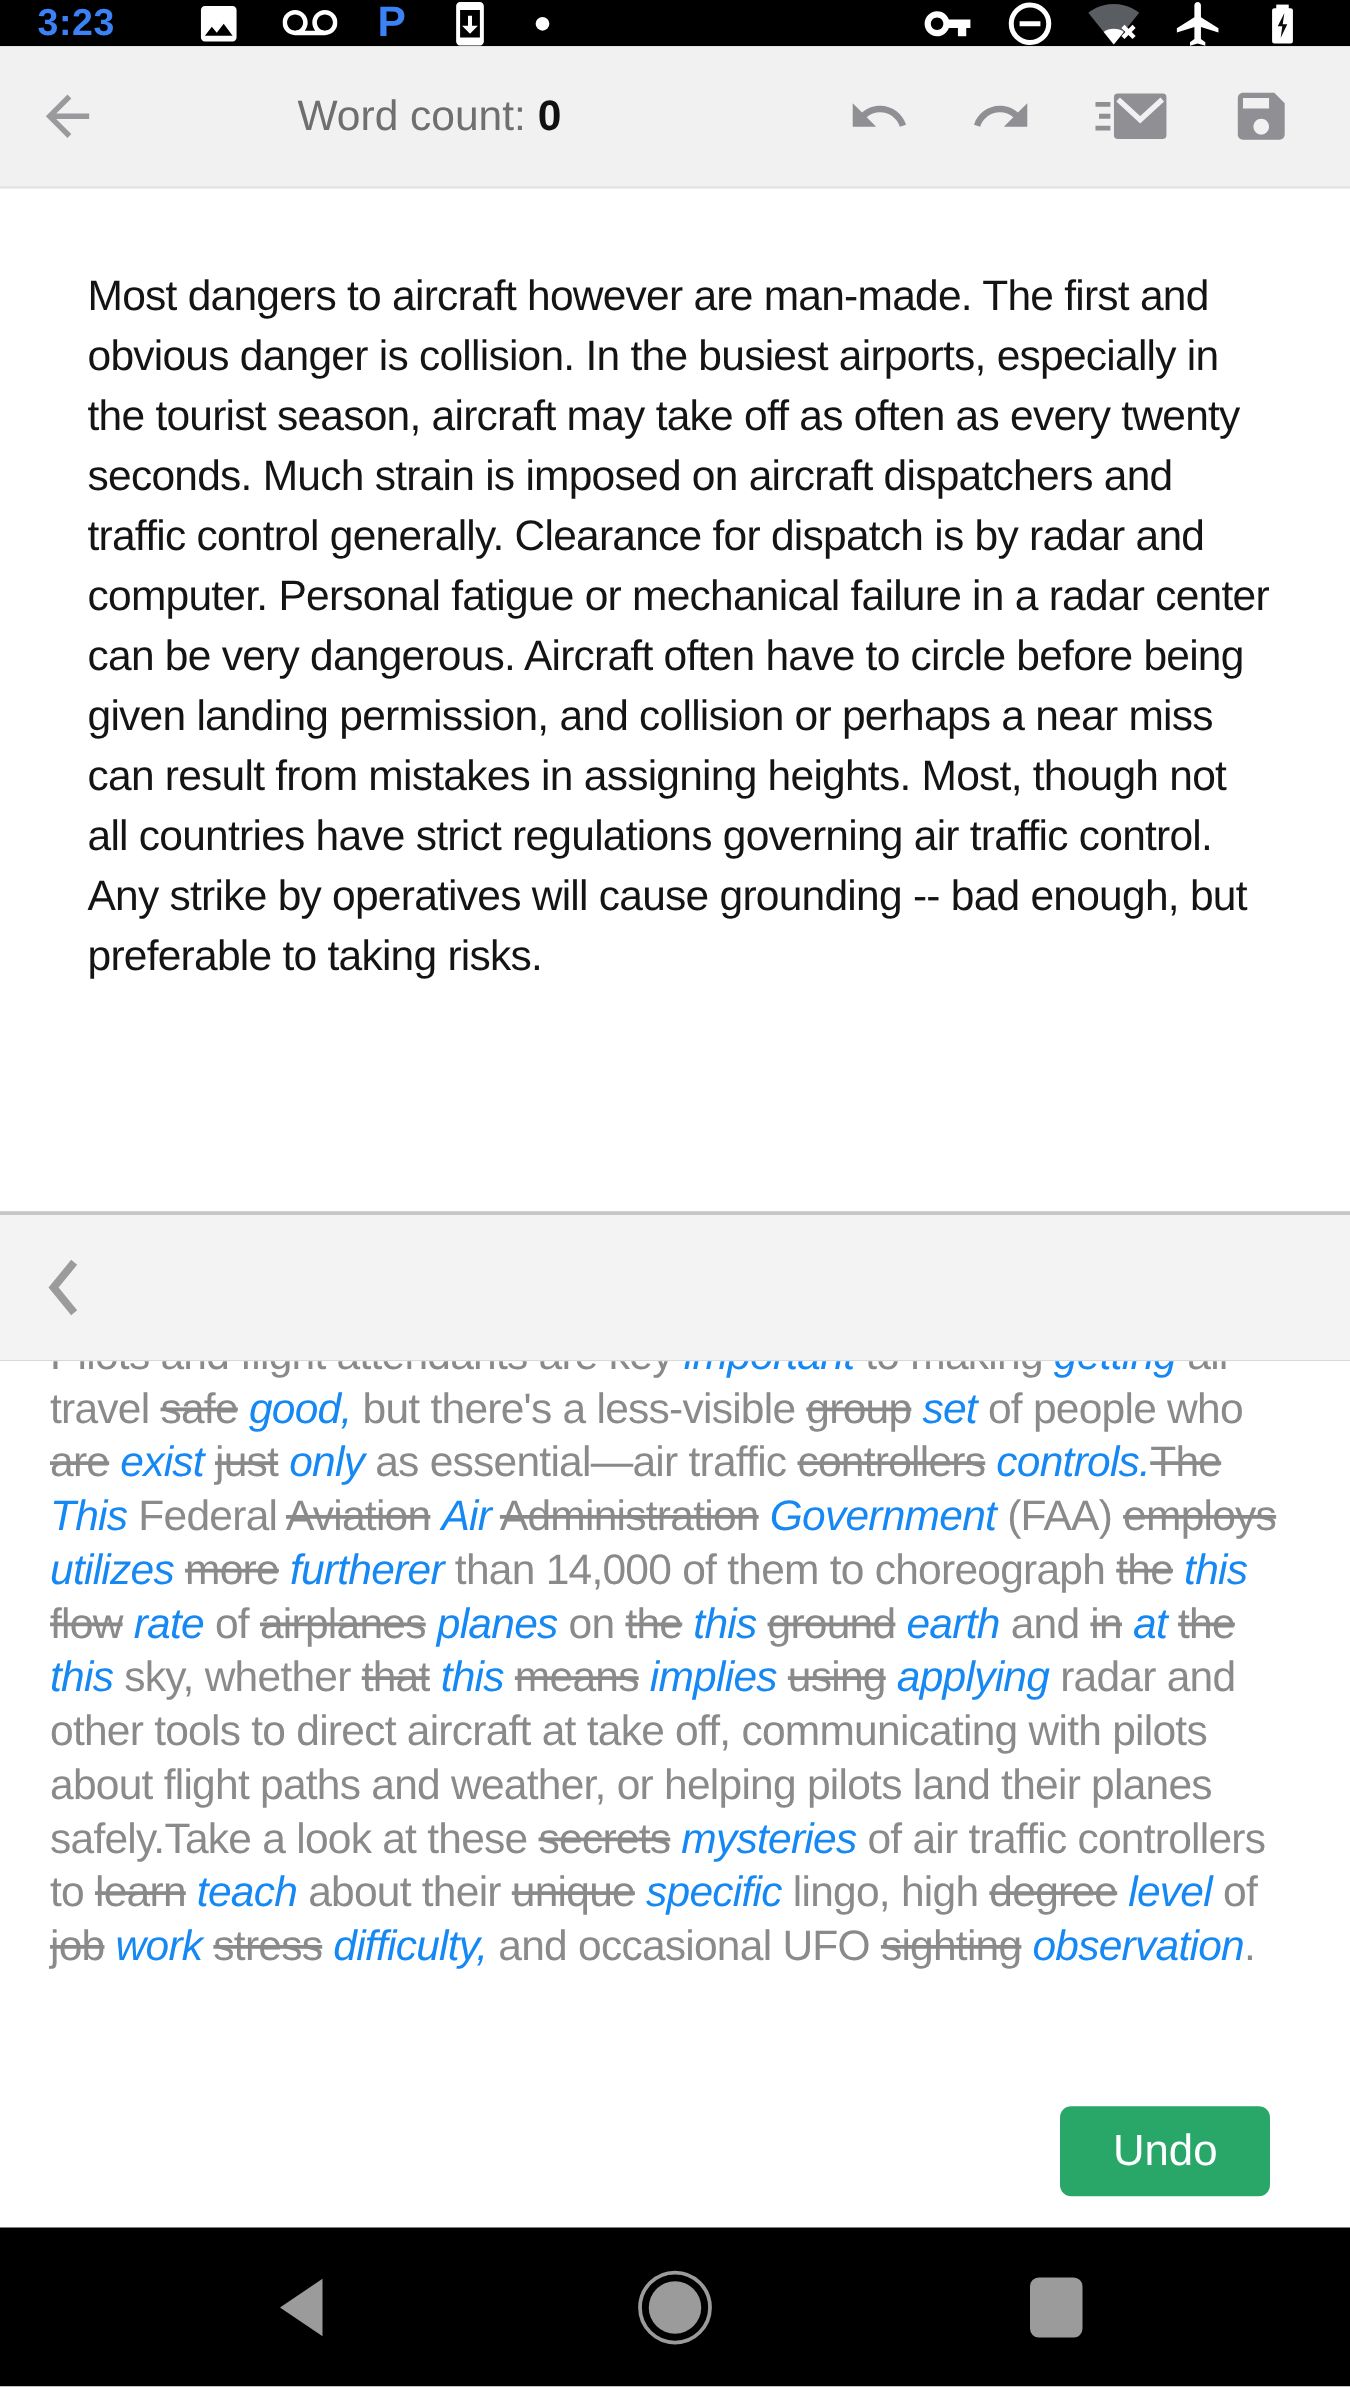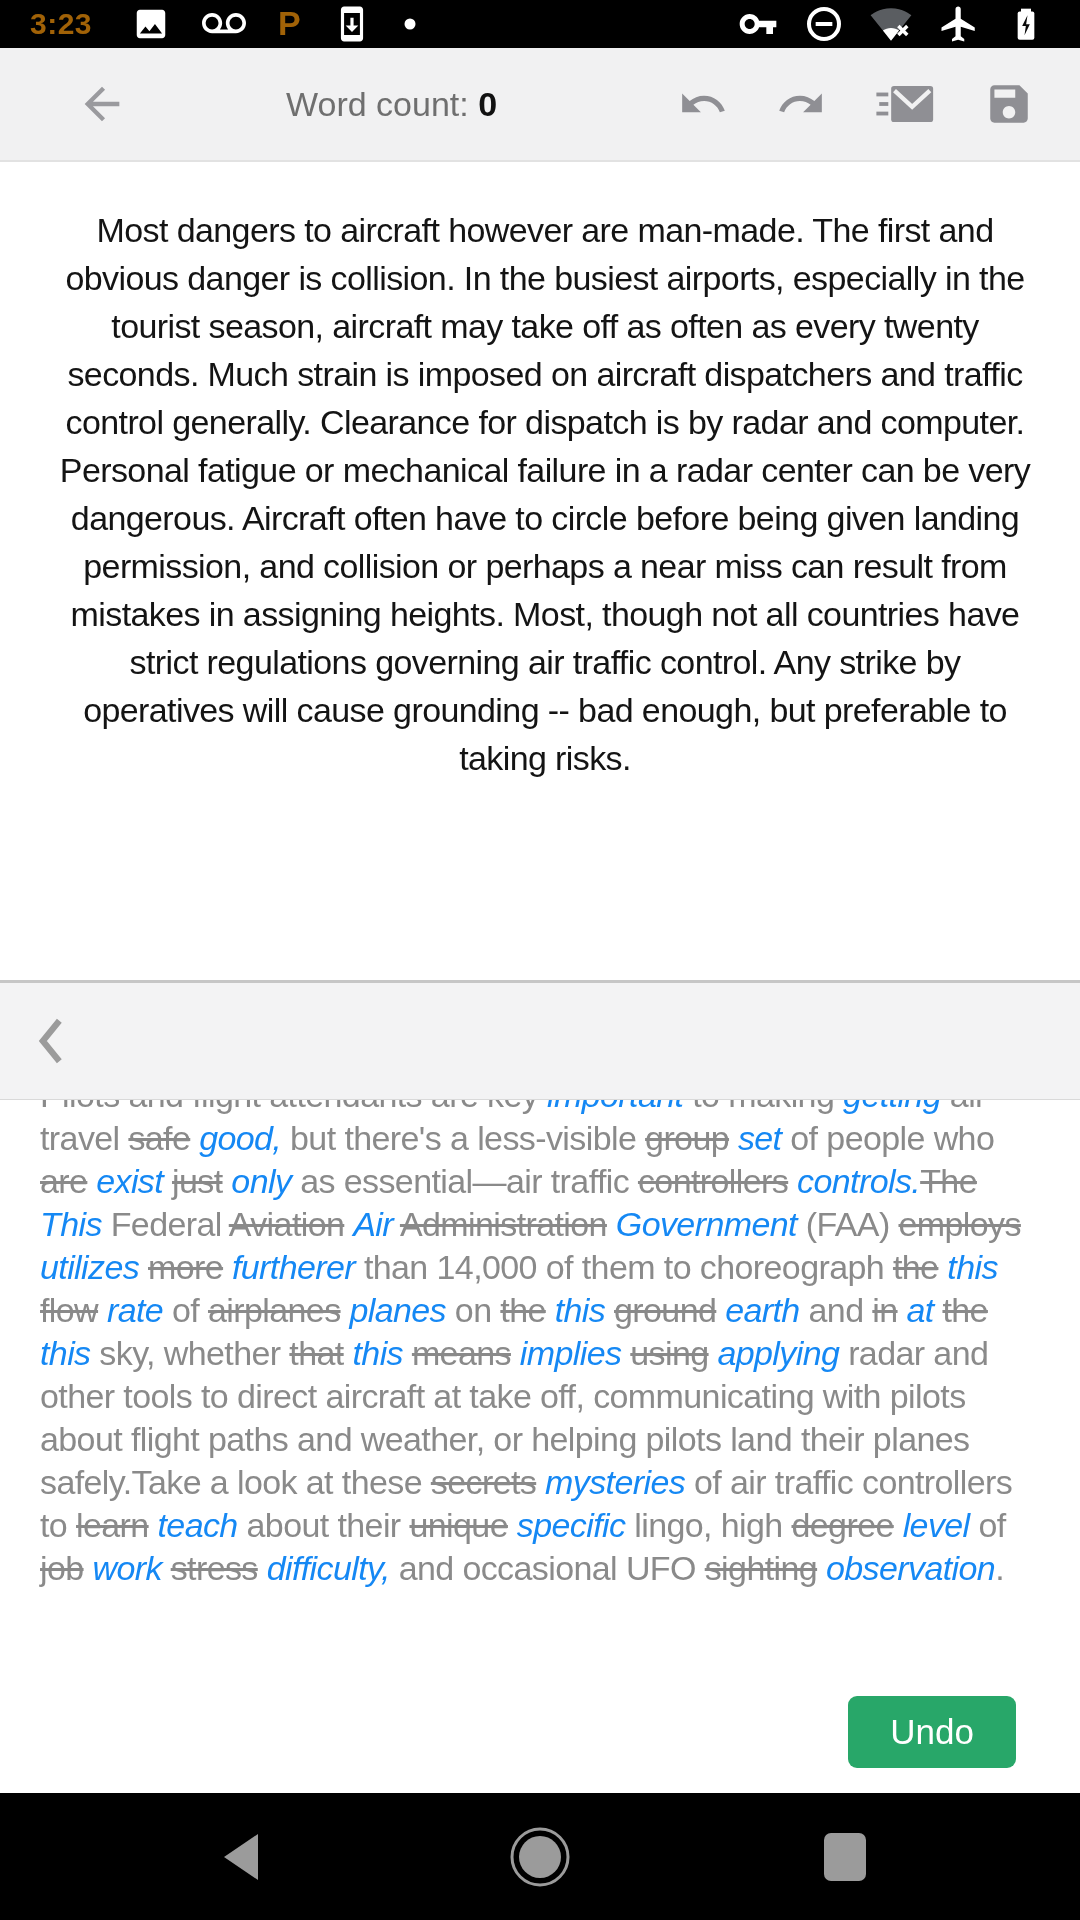--- a/index.html
+++ b/index.html
@@ -1,40 +1,40 @@
 <!DOCTYPE html>
 <html><head>
 <meta charset="utf-8">
 <style>
   html,body{margin:0;padding:0;}
   body{width:1080px;height:1920px;overflow:hidden;background:#fff;
        font-family:"Liberation Sans",sans-serif;-webkit-font-smoothing:antialiased;}
   .screen{position:relative;width:1080px;height:1920px;display:flex;flex-direction:column;}
 
   
-  .status-bar{height:48px;background:#000;display:flex;align-items:center;
-              padding:0 34px 0 30px;box-sizing:border-box;color:#a16207;}
+  .status-bar{height:37px;background:#000;display:flex;align-items:center;
+              padding:0 34px 0 30px;box-sizing:border-box;color:#3b82f6;gap:24px;}
   .status-time{font-size:30px;font-weight:700;letter-spacing:.5px;margin-right:40px;}
   .sb-group{display:flex;align-items:center;gap:32px;}
   .sb-spacer{flex:1;}
   .sb-ic{display:inline-flex;align-items:center;justify-content:center;}
   .pandora-p{font-size:34px;font-weight:800;line-height:1;transform:translateY(-1px);}
 
   
   .toolbar{height:114px;background:#f1f1f2;border-bottom:2px solid #e2e2e2;
-           display:flex;align-items:center;padding:0 46px 0 76px;box-sizing:border-box;}
+           display:flex;align-items:center;padding:0 46px 0 28px;box-sizing:border-box;}
   .tb-btn{background:none;border:none;padding:0;margin:0;display:inline-flex;
           align-items:center;justify-content:center;cursor:pointer;}
   .word-count{margin-left:158px;font-size:34px;color:#6f6f6f;}
   .word-count b{color:#111;font-weight:700;}
   .tb-actions{margin-left:auto;display:flex;align-items:center;gap:48px;}
 
   
   .doc{height:818px;background:#fff;box-sizing:border-box;padding:44px 42px 0 52px;}
-  .doc p{margin:0;font-size:34px;line-height:48px;color:#141414;letter-spacing:-0.6px;text-align:center;}
+  .doc p{margin:18px;font-size:34px;line-height:48px;color:#141414;letter-spacing:-0.6px;}
 
   
   .panel-header{height:120px;background:#f3f3f4;border-top:3px solid #c6c6c6;
                 border-bottom:1px solid #d9d9d9;display:flex;align-items:center;
                 padding:0 30px;box-sizing:border-box;}
   .chev-btn{background:none;border:none;padding:0;margin:0 14px 0 0;display:inline-flex;cursor:pointer;}
   .panel-title{font-size:44px;font-weight:700;color:#4d4d4d;letter-spacing:1px;}
 
   
   .panel-body{height:693px;background:#fff;box-sizing:border-box;display:flex;flex-direction:column;}

